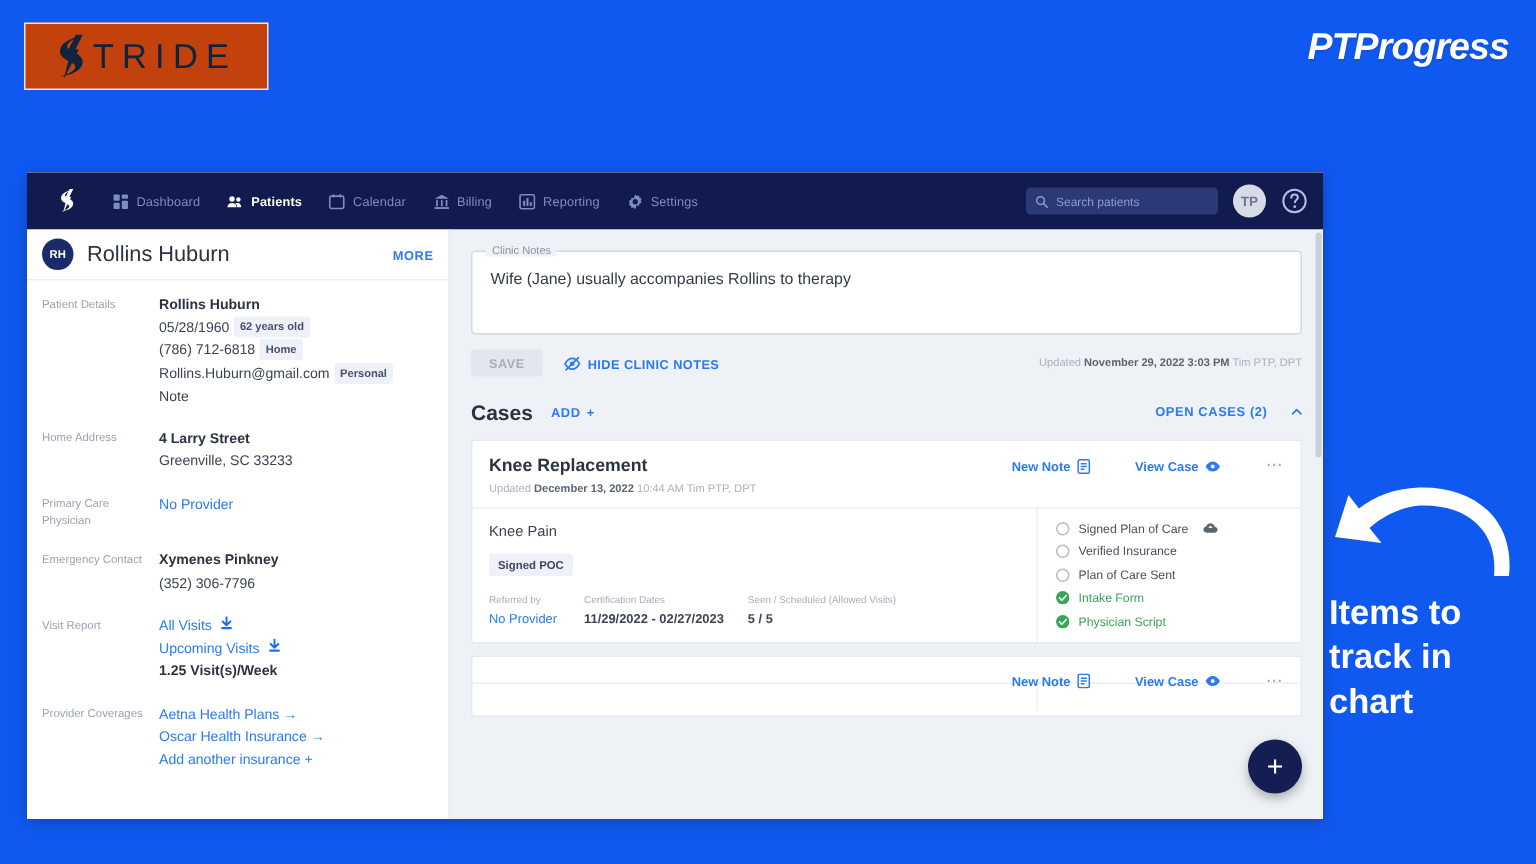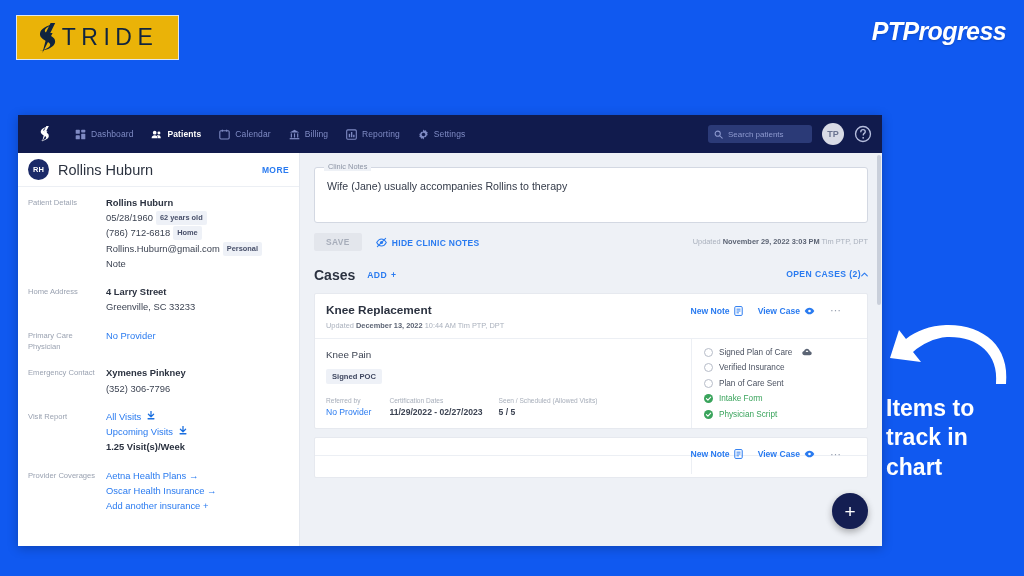--- a/index.html
+++ b/index.html
@@ -7,21 +7,21 @@
     width:1024px;height:576px;overflow:hidden;
     background:#1059f0;
     font-family:"Liberation Sans",sans-serif;
     -webkit-font-smoothing:antialiased;
   }
   .stage{position:relative;width:1024px;height:576px;}
 
   
   .stride-logo{
     position:absolute;left:16px;top:15px;width:163px;height:45px;
-    background:#eab308;border:1px solid #dfe6ef;
+    background:#c2410c;border:1px solid #dfe6ef;
     display:flex;align-items:center;justify-content:center;gap:1px;
     box-sizing:border-box;
   }
   .stride-bolt{width:22px;height:30px;display:block;margin-right:1px;}
   .stride-word{
     font-family:"Liberation Sans",sans-serif;
     font-size:23px;letter-spacing:5.5px;color:#10243f;font-weight:400;
     line-height:1;padding-left:1px;
   }
   .ptprogress{
@@ -59,21 +59,21 @@
     padding:5px 9px;color:#7f8bc4;font-size:8.5px;letter-spacing:.1px;
     cursor:pointer;white-space:nowrap;
   }
   .nav-item.active{color:#ffffff;font-weight:bold;}
   .nav-item .ico{width:11px;height:11px;display:block;flex:0 0 auto;}
   .nav-right{
     position:absolute;right:10px;top:0;height:38px;
     display:flex;align-items:center;gap:10px;
   }
   .search-box{
-    width:104px;height:18px;border-radius:3px;background:#2b3a77;
+    width:128px;height:18px;border-radius:3px;background:#2b3a77;
     display:flex;align-items:center;padding:0 6px;box-sizing:border-box;gap:5px;text-align:center;
   }
   .search-box .ph{color:#8d99cf;font-size:8px;}
   .avatar-tp{
     width:22px;height:22px;border-radius:50%;background:#d8dbe6;
     color:#6b7490;font-size:9px;font-weight:bold;
     display:flex;align-items:center;justify-content:center;
   }
   .help-ico{width:18px;height:18px;display:block;}
 
@@ -146,29 +146,29 @@
 
   
   .cases-head{display:flex;align-items:center;margin-top:14px;position:relative;height:20px;}
   .cases-title{font-size:14px;font-weight:bold;color:#2b3240;}
   .add-link{
     margin-left:12px;color:#2a7bf0;font-size:8.6px;font-weight:bold;letter-spacing:.4px;
     display:flex;align-items:center;gap:4px;cursor:pointer;
   }
   .open-cases{
     position:absolute;right:0;top:4px;color:#2a7bf0;font-size:8.6px;font-weight:bold;
-    letter-spacing:.4px;display:flex;align-items:center;gap:0;cursor:pointer;
+    letter-spacing:.4px;display:flex;align-items:center;gap:16px;cursor:pointer;
   }
 
   .case-card{margin-top:8px;background:#fff;border:1px solid #e6e9ef;border-radius:2px;}
   .case-head{display:flex;align-items:flex-start;padding:9px 11px 8px 11px;position:relative;}
   .case-name{font-size:11.8px;font-weight:bold;color:#2b3240;line-height:1.35;}
   .case-sub{font-size:7.4px;color:#aab1bd;margin-top:2px;}
   .case-sub b{color:#5c6474;margin-top:33px;}
-  .case-actions{position:absolute;right:25px;top:11px;display:flex;align-items:center;gap:15px;}
+  .case-actions{position:absolute;right:11px;top:11px;display:flex;align-items:center;gap:30px;}
   .case-act{
     display:flex;align-items:center;gap:4px;color:#2a7bf0;font-size:8.6px;font-weight:bold;cursor:pointer;
   }
   .dots{color:#9aa2b1;font-size:11px;letter-spacing:1px;cursor:pointer;line-height:1;}
 
   .case-body{display:flex;border-top:1px solid #eceff4;}
   .case-left{flex:1;padding:10px 11px 11px 11px;box-sizing:border-box;}
   .case-right{
     width:176px;flex:0 0 176px;border-left:1px solid #eceff4;
     padding:9px 10px 9px 12px;box-sizing:border-box;

